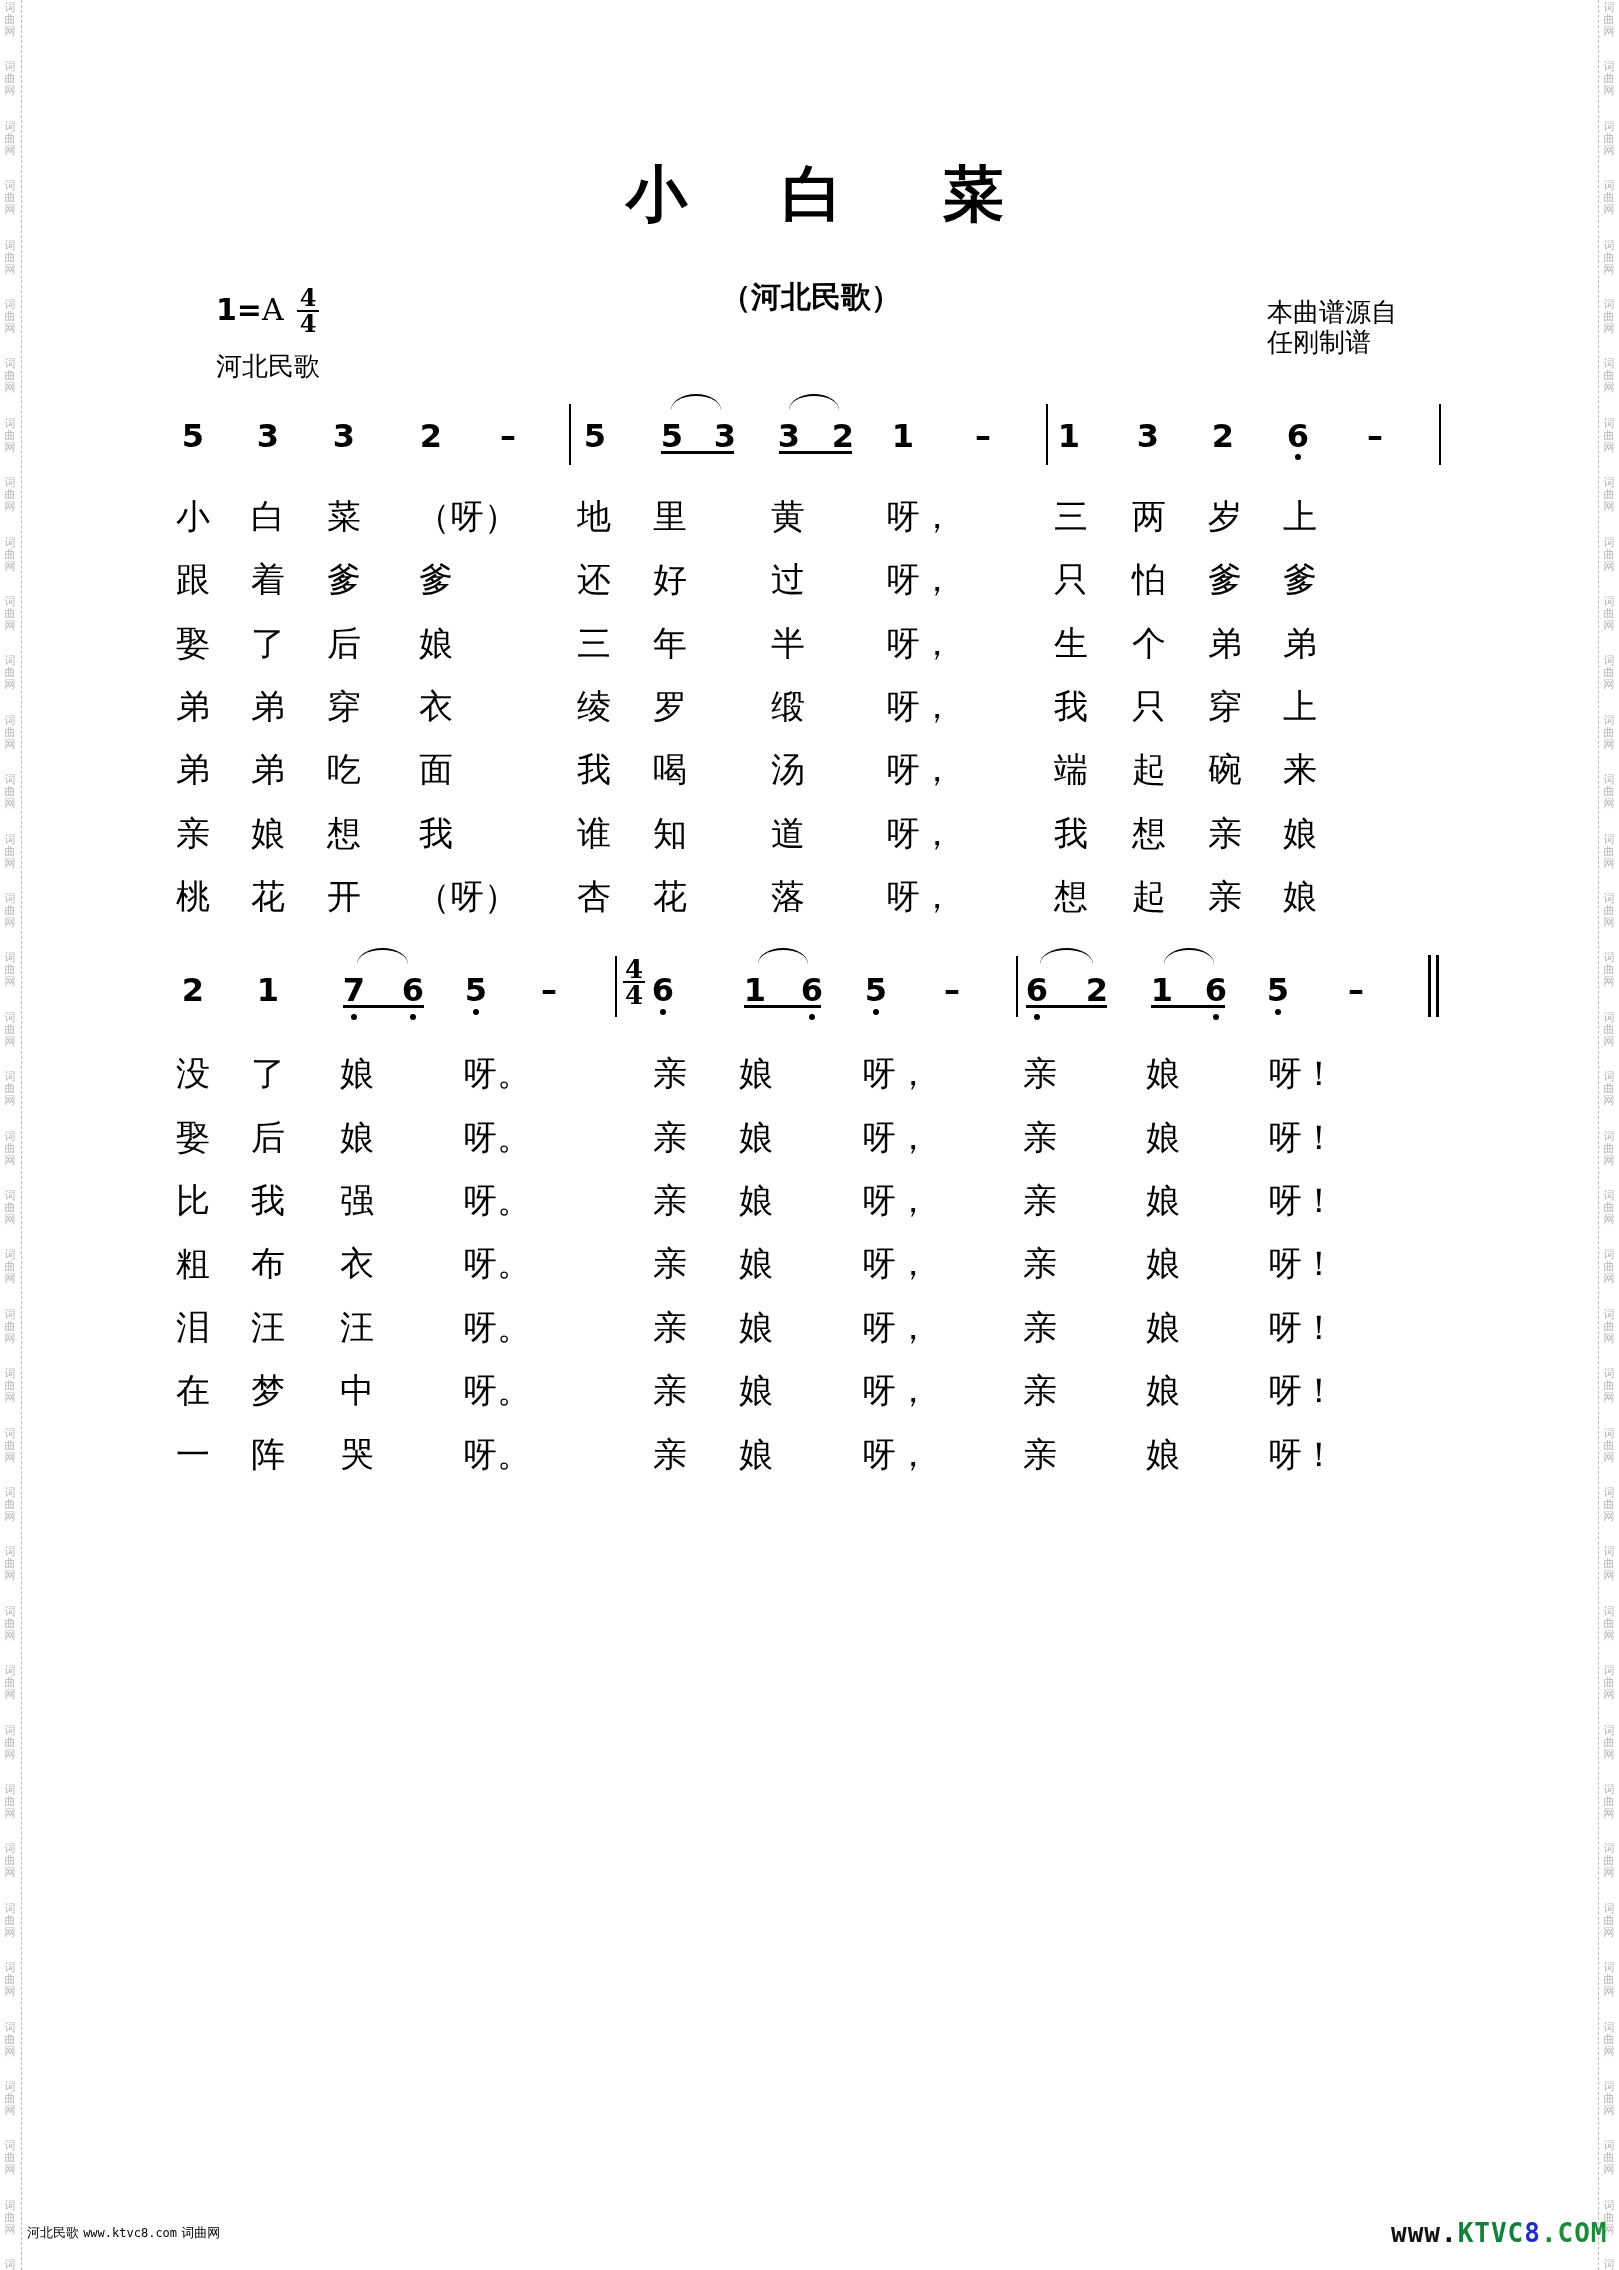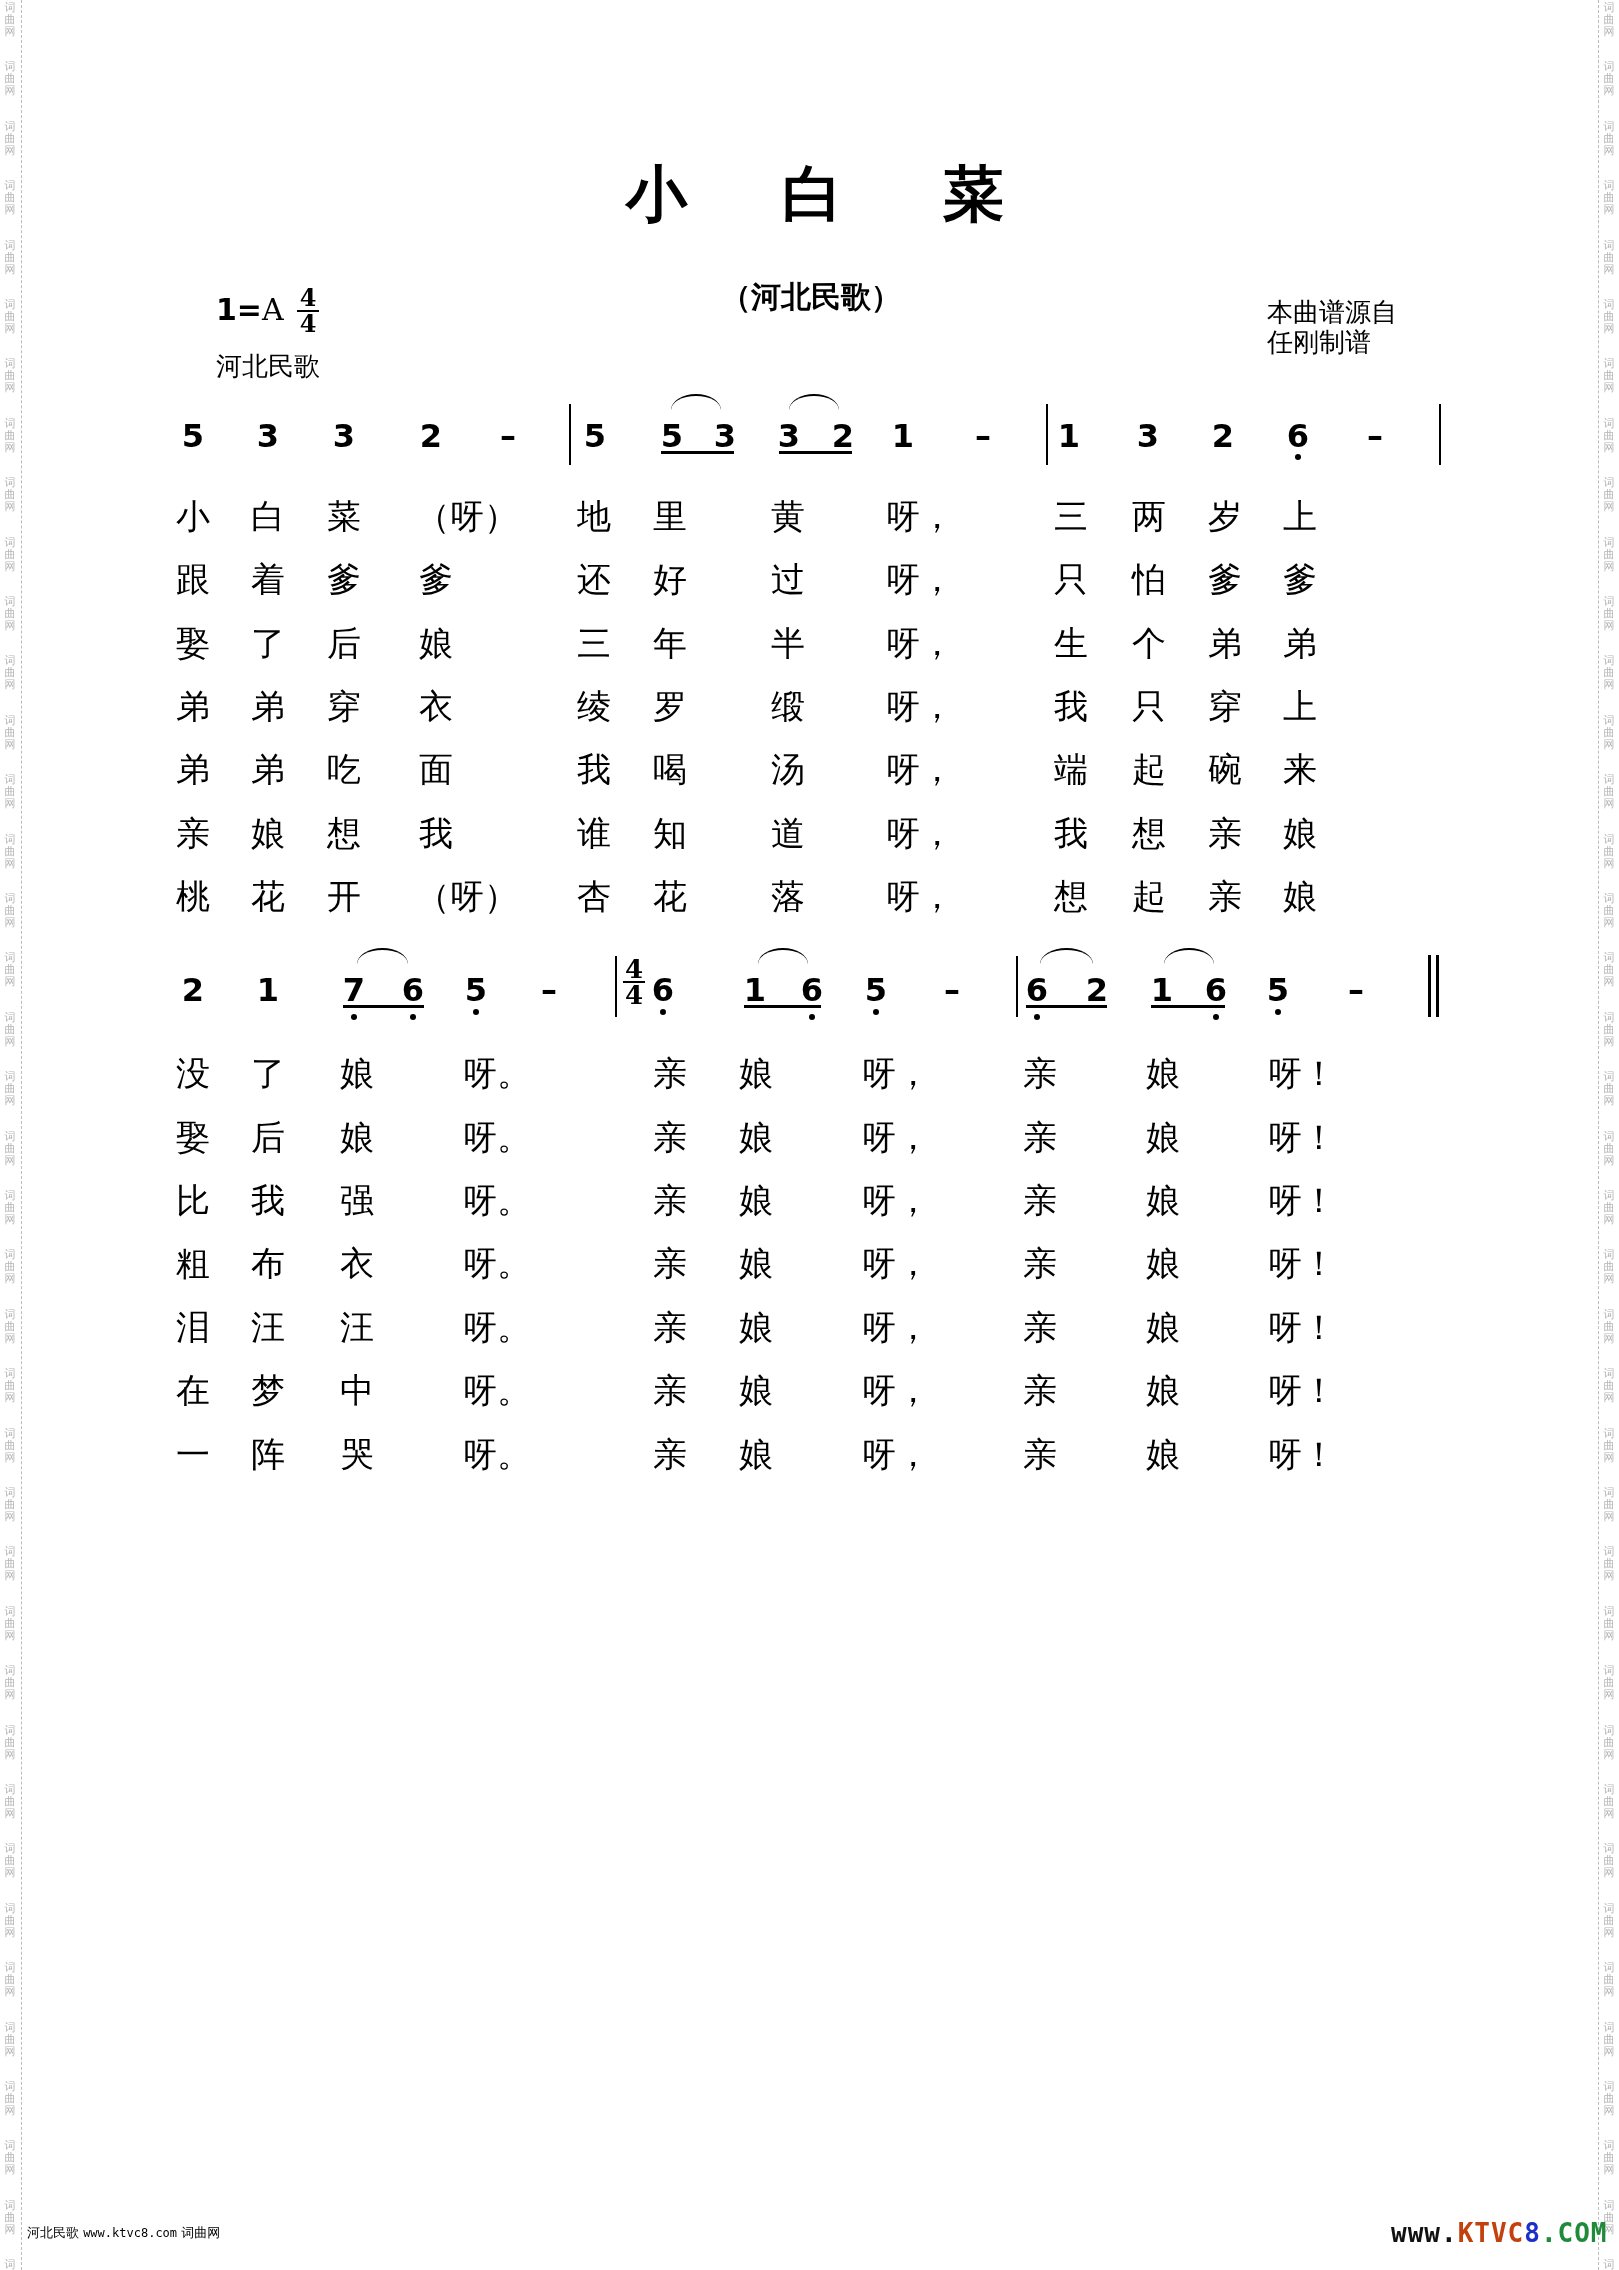--- a/index.html
+++ b/index.html
@@ -709,15 +709,15 @@
       <div class="lyric" style="left: 1268px; top: 1434px;">呀！</div>
     </div>
   </div>
 
 <div class="abs footer-left" style="left:27px; top:2224px;">
   <span>河北民歌</span>
   <span class="url">www.ktvc8.com</span>
   <span>词曲网</span>
 </div>
 <div class="abs footer-right" style="left:1391px; top:2218px;">
-  <span style="color:#111111;">www.</span><span style="color:#c2410c;">KTVC</span><span style="color:#1e2fc8;">8</span><span style="color:#1f8a3a;">.COM</span>
+  <span style="color:#111111;">www.</span><span style="color:#15803d;">KTVC</span><span style="color:#1e2fc8;">8</span><span style="color:#1f8a3a;">.COM</span>
 </div>
 
 
 </body></html>

